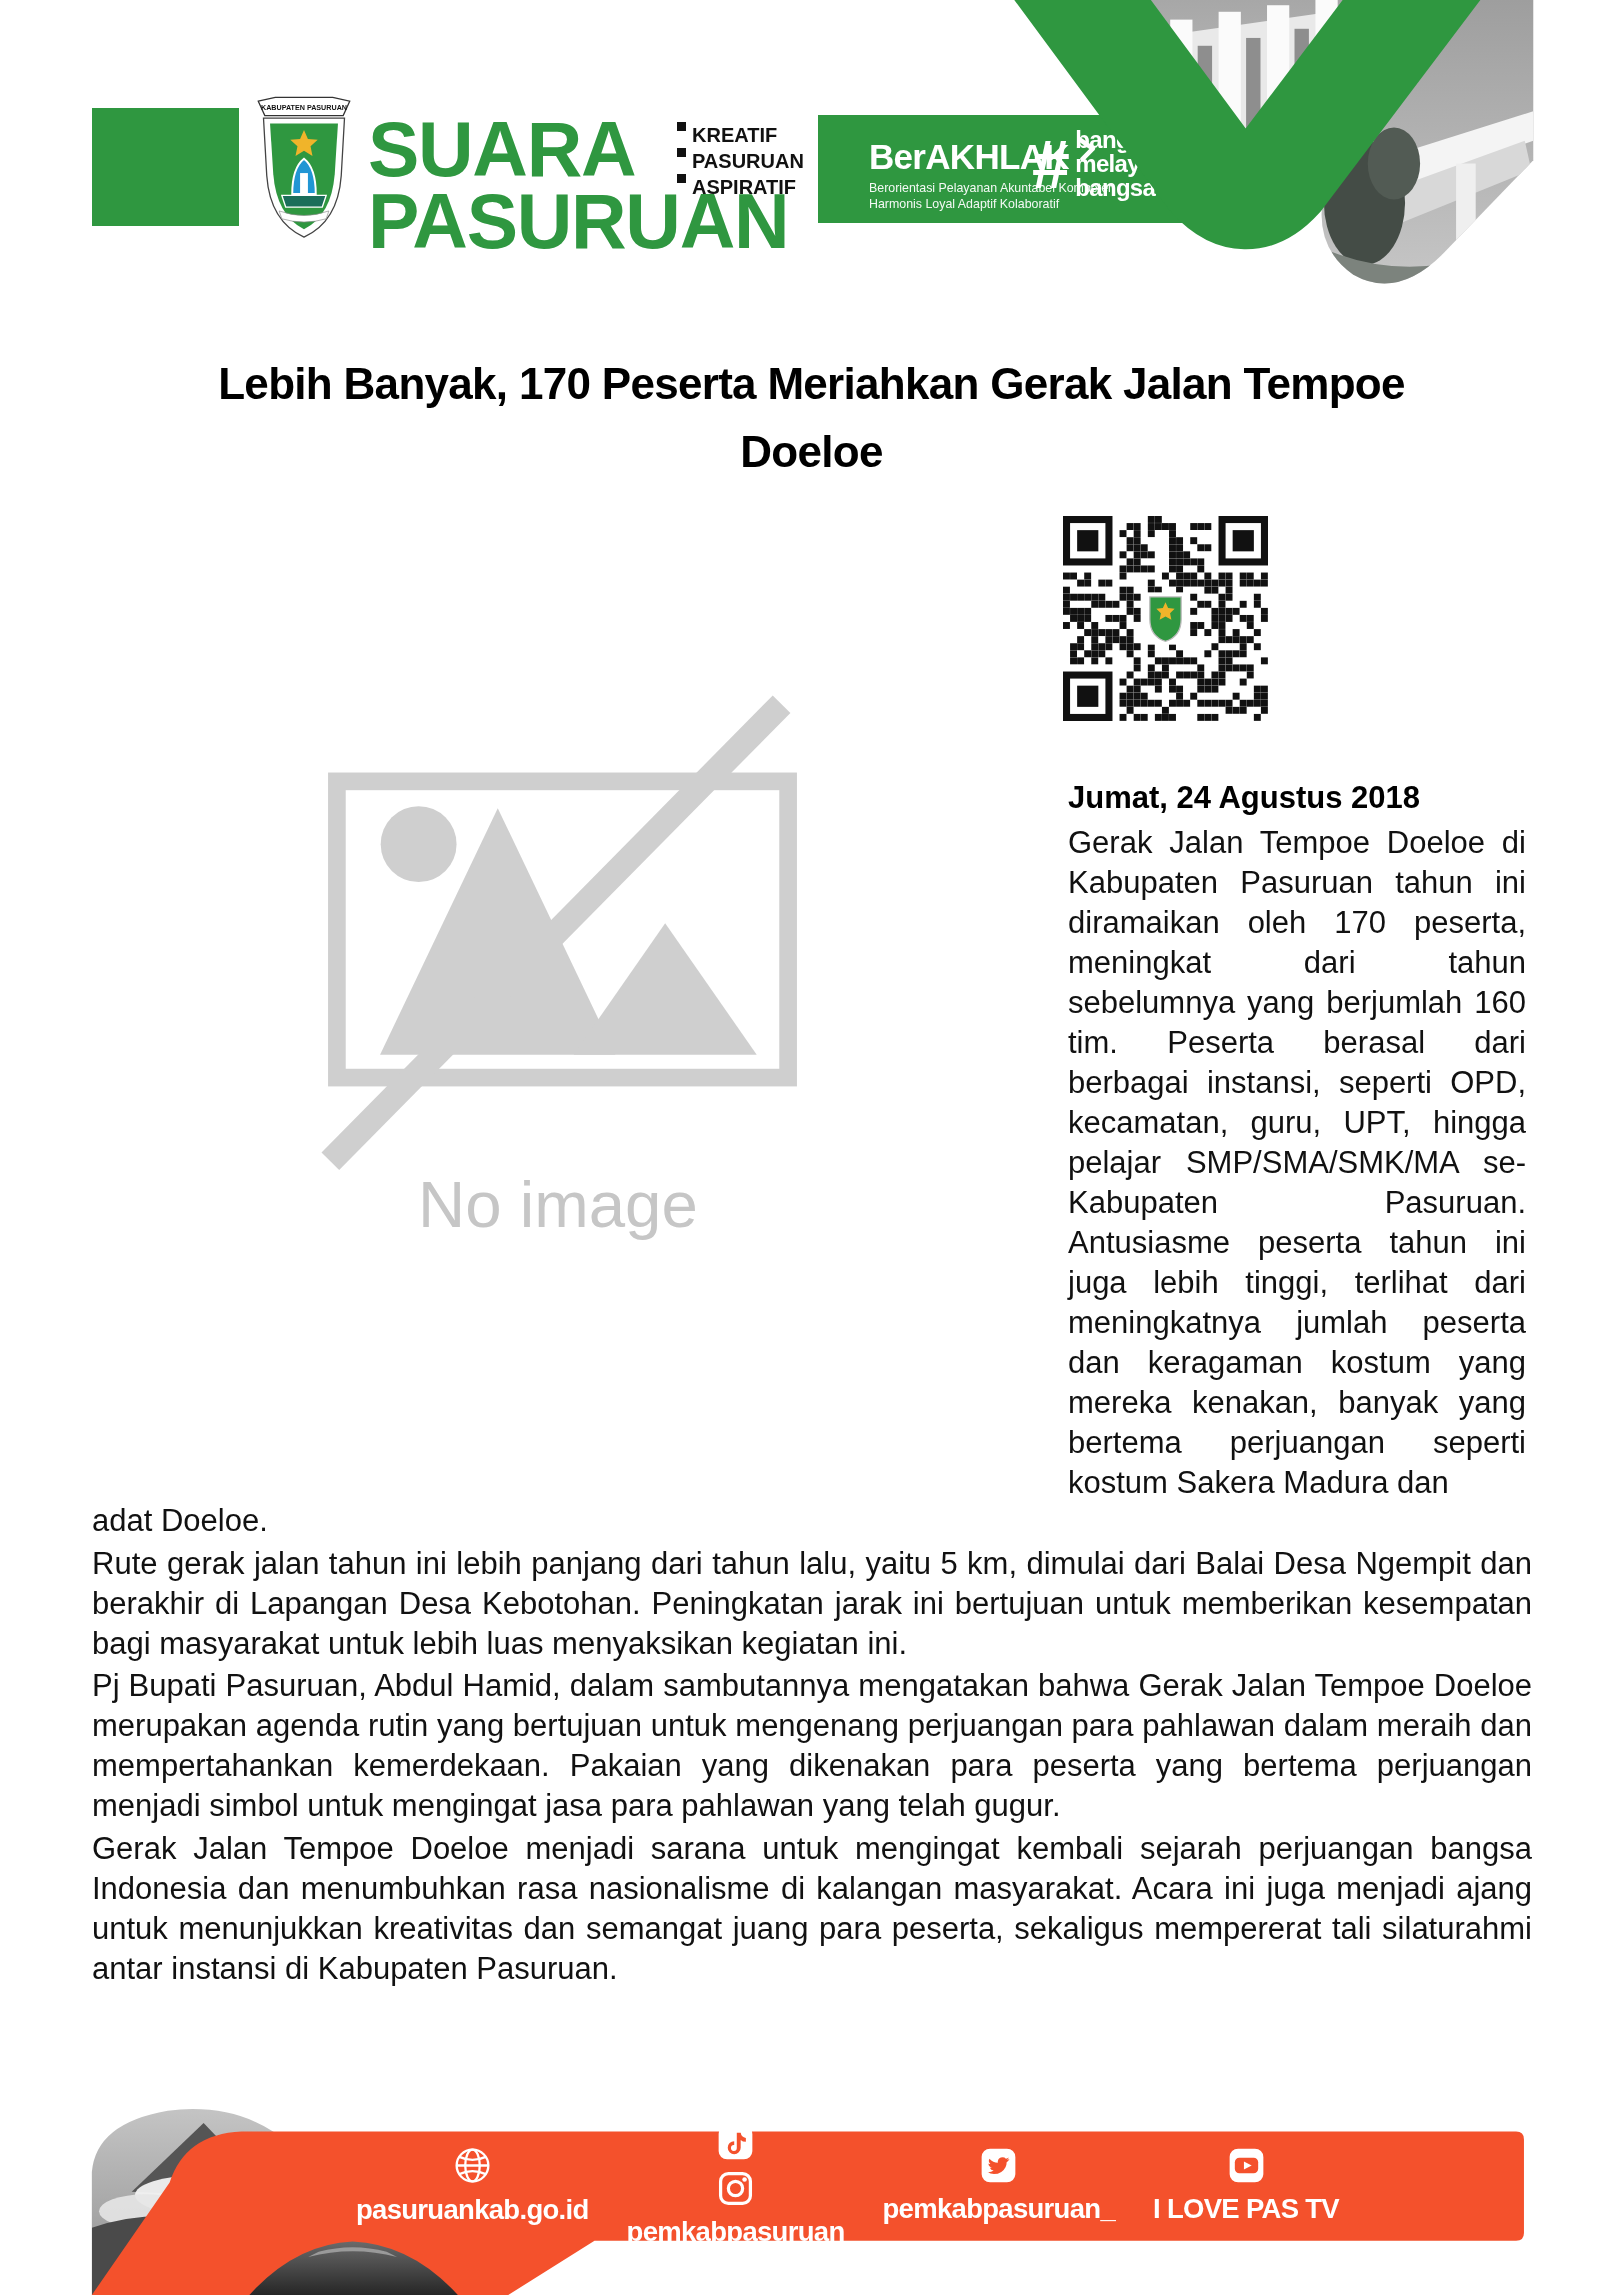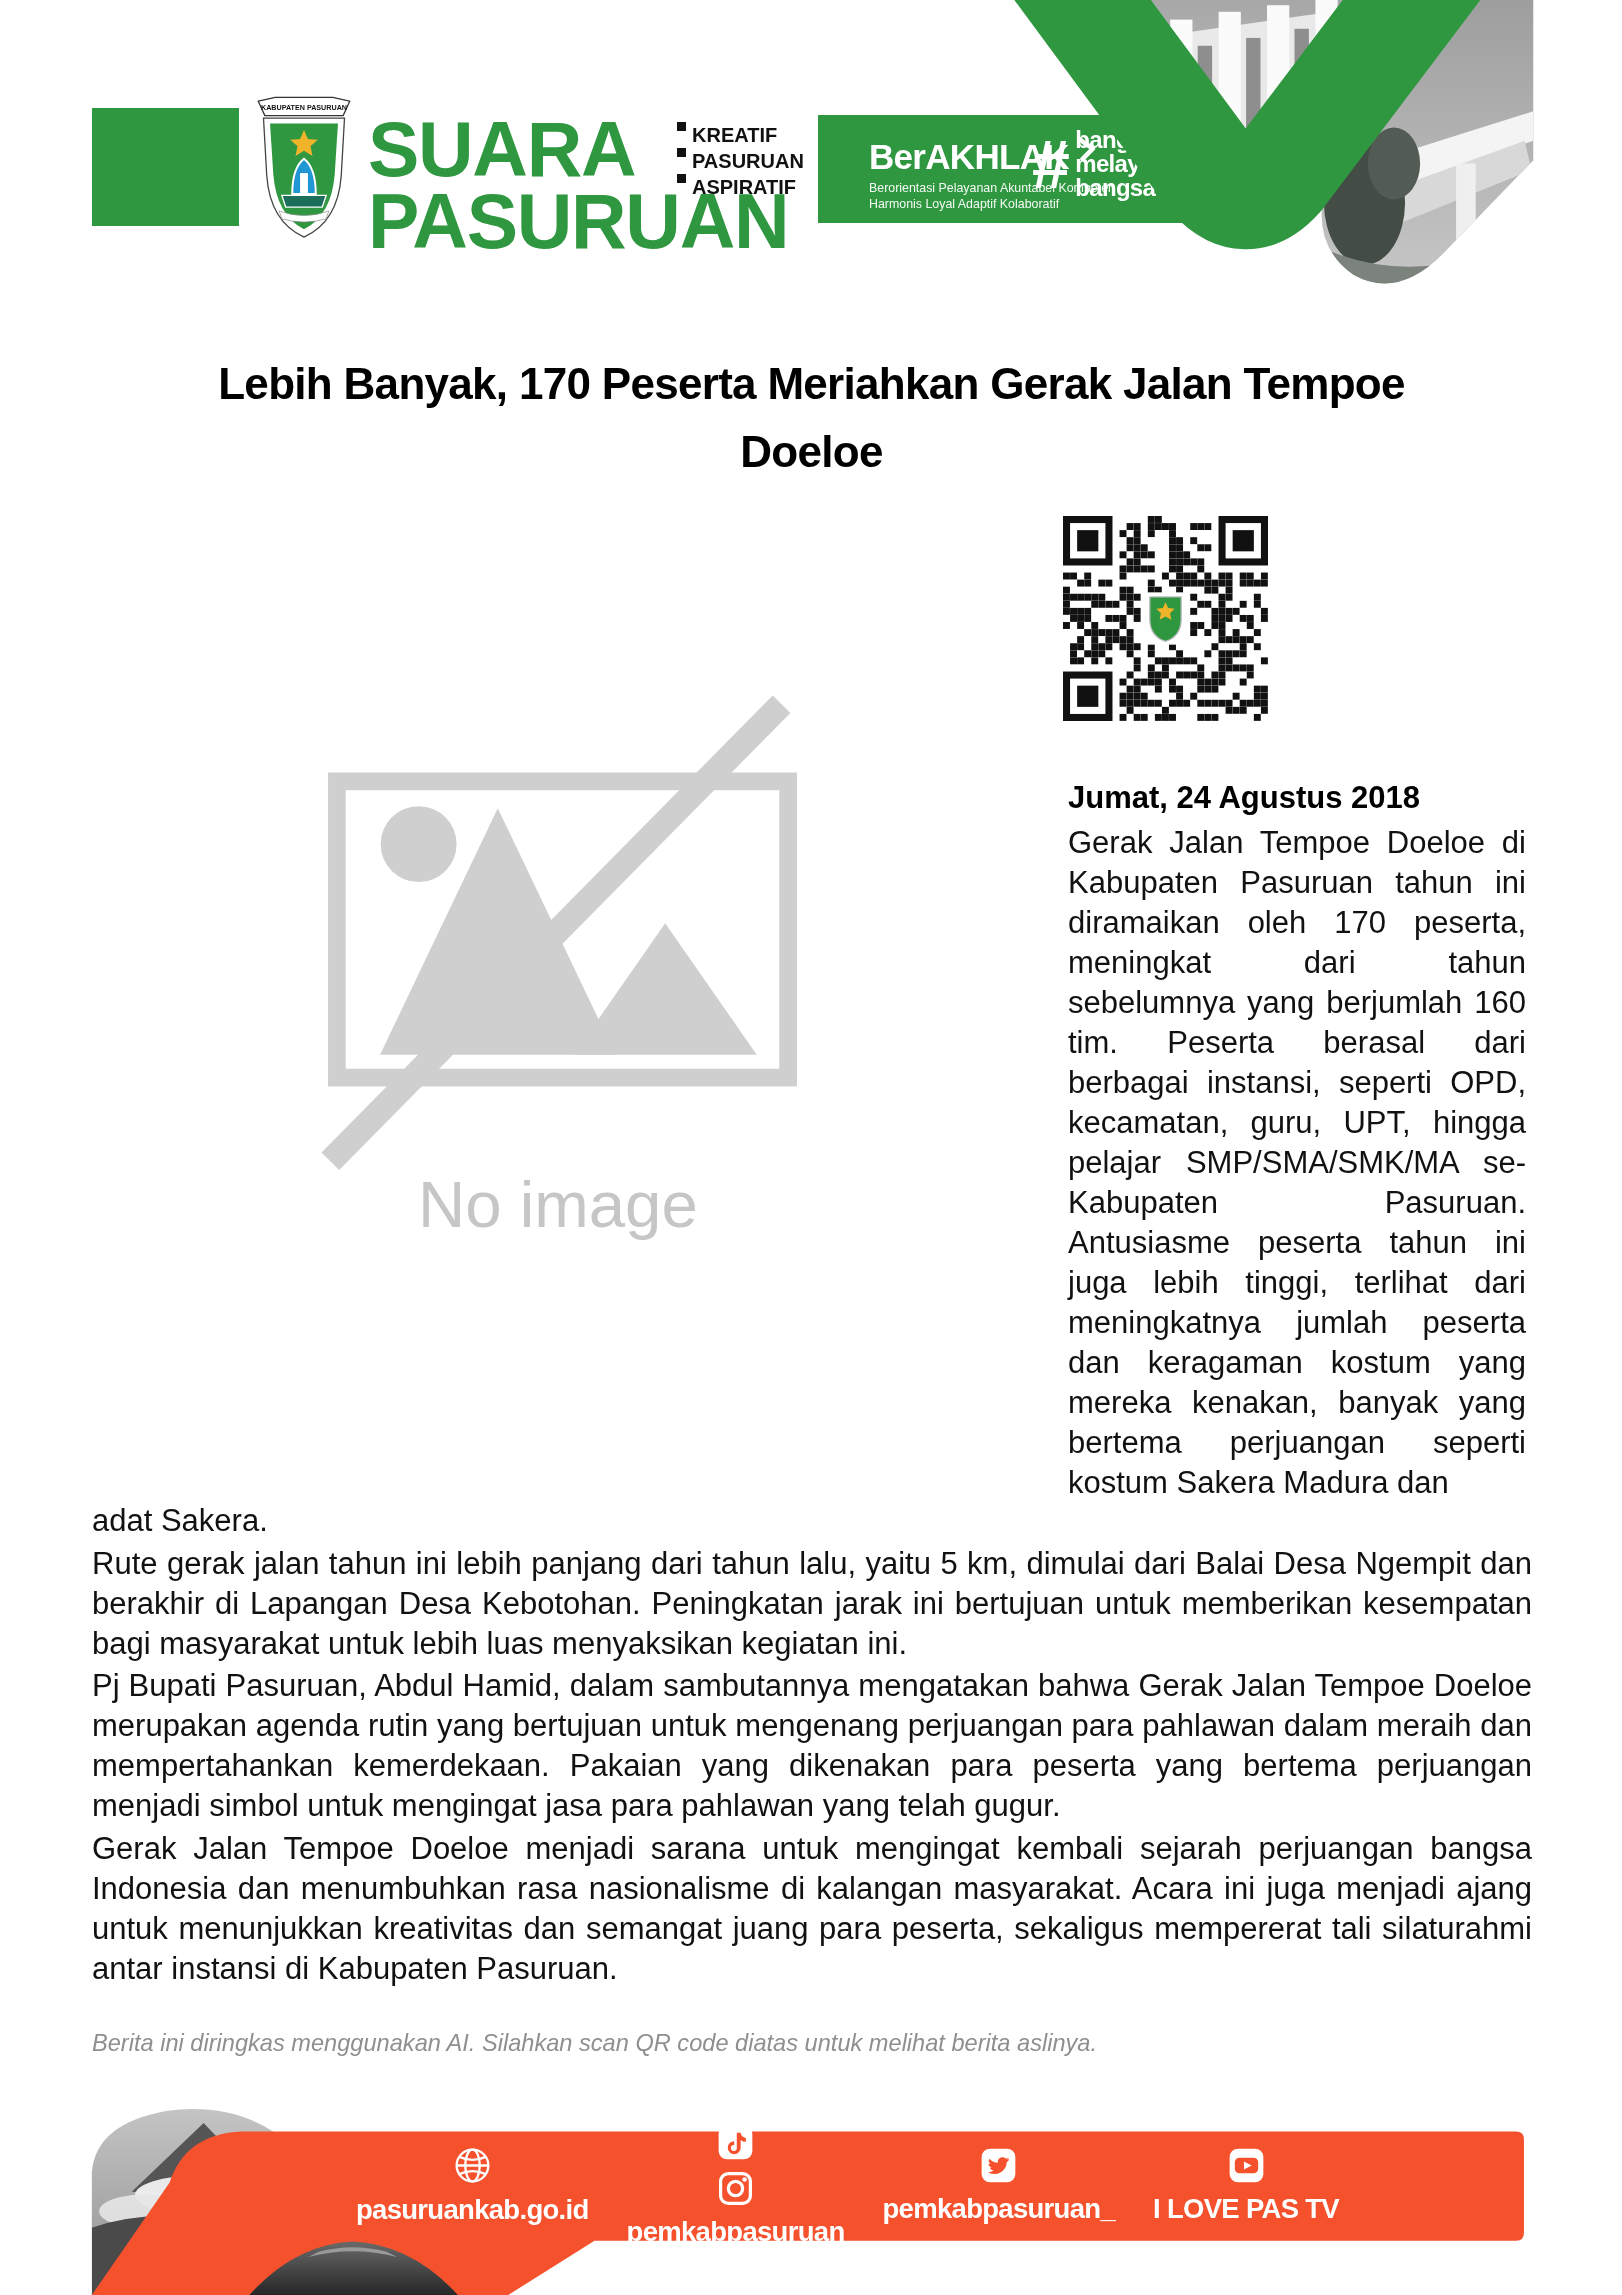--- a/index.html
+++ b/index.html
@@ -466,27 +466,26 @@
       <rect x="124.51724137931035" y="116.93793103448276" width="64.9655172413793" height="80.12413793103448" fill="#fff"></rect>
       <path d="M133,124 h48 v34 q0,26 -24,34 q-24,-8 -24,-34 Z" fill="#2f9740" stroke="#bbb" stroke-width="2"></path>
       <path d="M157,132 l4,9 10,1 -7,7 2,10 -9,-5 -9,5 2,-10 -7,-7 10,-1 Z" fill="#f0b42a"></path>
     </svg>
 
   <div class="abs date">Jumat, 24 Agustus 2018</div>
 
   <div class="abs colpara">Gerak Jalan Tempoe Doeloe di Kabupaten Pasuruan tahun ini diramaikan oleh 170 peserta, meningkat dari tahun sebelumnya yang berjumlah 160 tim. Peserta berasal dari berbagai instansi, seperti OPD, kecamatan, guru, UPT, hingga pelajar SMP/SMA/SMK/MA se-Kabupaten Pasuruan. Antusiasme peserta tahun ini juga lebih tinggi, terlihat dari meningkatnya jumlah peserta dan keragaman kostum yang mereka kenakan, banyak yang bertema perjuangan seperti kostum Sakera Madura dan</div>
 
   <div class="abs mainpara">
-    <p>adat Sakera.</p>
+    <p>adat Doeloe.</p>
     <p>Rute gerak jalan tahun ini lebih panjang dari tahun lalu, yaitu 5 km, dimulai dari Balai Desa Ngempit dan berakhir di Lapangan Desa Kebotohan. Peningkatan jarak ini bertujuan untuk memberikan kesempatan bagi masyarakat untuk lebih luas menyaksikan kegiatan ini.</p>
     <p>Pj Bupati Pasuruan, Abdul Hamid, dalam sambutannya mengatakan bahwa Gerak Jalan Tempoe Doeloe merupakan agenda rutin yang bertujuan untuk mengenang perjuangan para pahlawan dalam meraih dan mempertahankan kemerdekaan. Pakaian yang dikenakan para peserta yang bertema perjuangan menjadi simbol untuk mengingat jasa para pahlawan yang telah gugur.</p>
     <p>Gerak Jalan Tempoe Doeloe menjadi sarana untuk mengingat kembali sejarah perjuangan bangsa Indonesia dan menumbuhkan rasa nasionalisme di kalangan masyarakat. Acara ini juga menjadi ajang untuk menunjukkan kreativitas dan semangat juang para peserta, sekaligus mempererat tali silaturahmi antar instansi di Kabupaten Pasuruan.</p>
   </div>
 
-  <div class="abs footnote">Berita ini diringkas menggunakan AI. Silahkan scan QR code diatas untuk melihat berita aslinya.</div>
 
   <svg class="abs ftr-art" viewBox="0 0 2480 358">
     <defs>
       <linearGradient id="bromo" x1="0" y1="0" x2="0" y2="1">
         <stop offset="0" stop-color="#c4c4c4"></stop>
           <stop offset="1" stop-color="#8f8f8f"></stop>
       </linearGradient>
       <linearGradient id="rocky" x1="0" y1="0" x2="0" y2="1">
         <stop offset="0" stop-color="#6a6a6a"></stop>
           <stop offset="1" stop-color="#262626"></stop>

